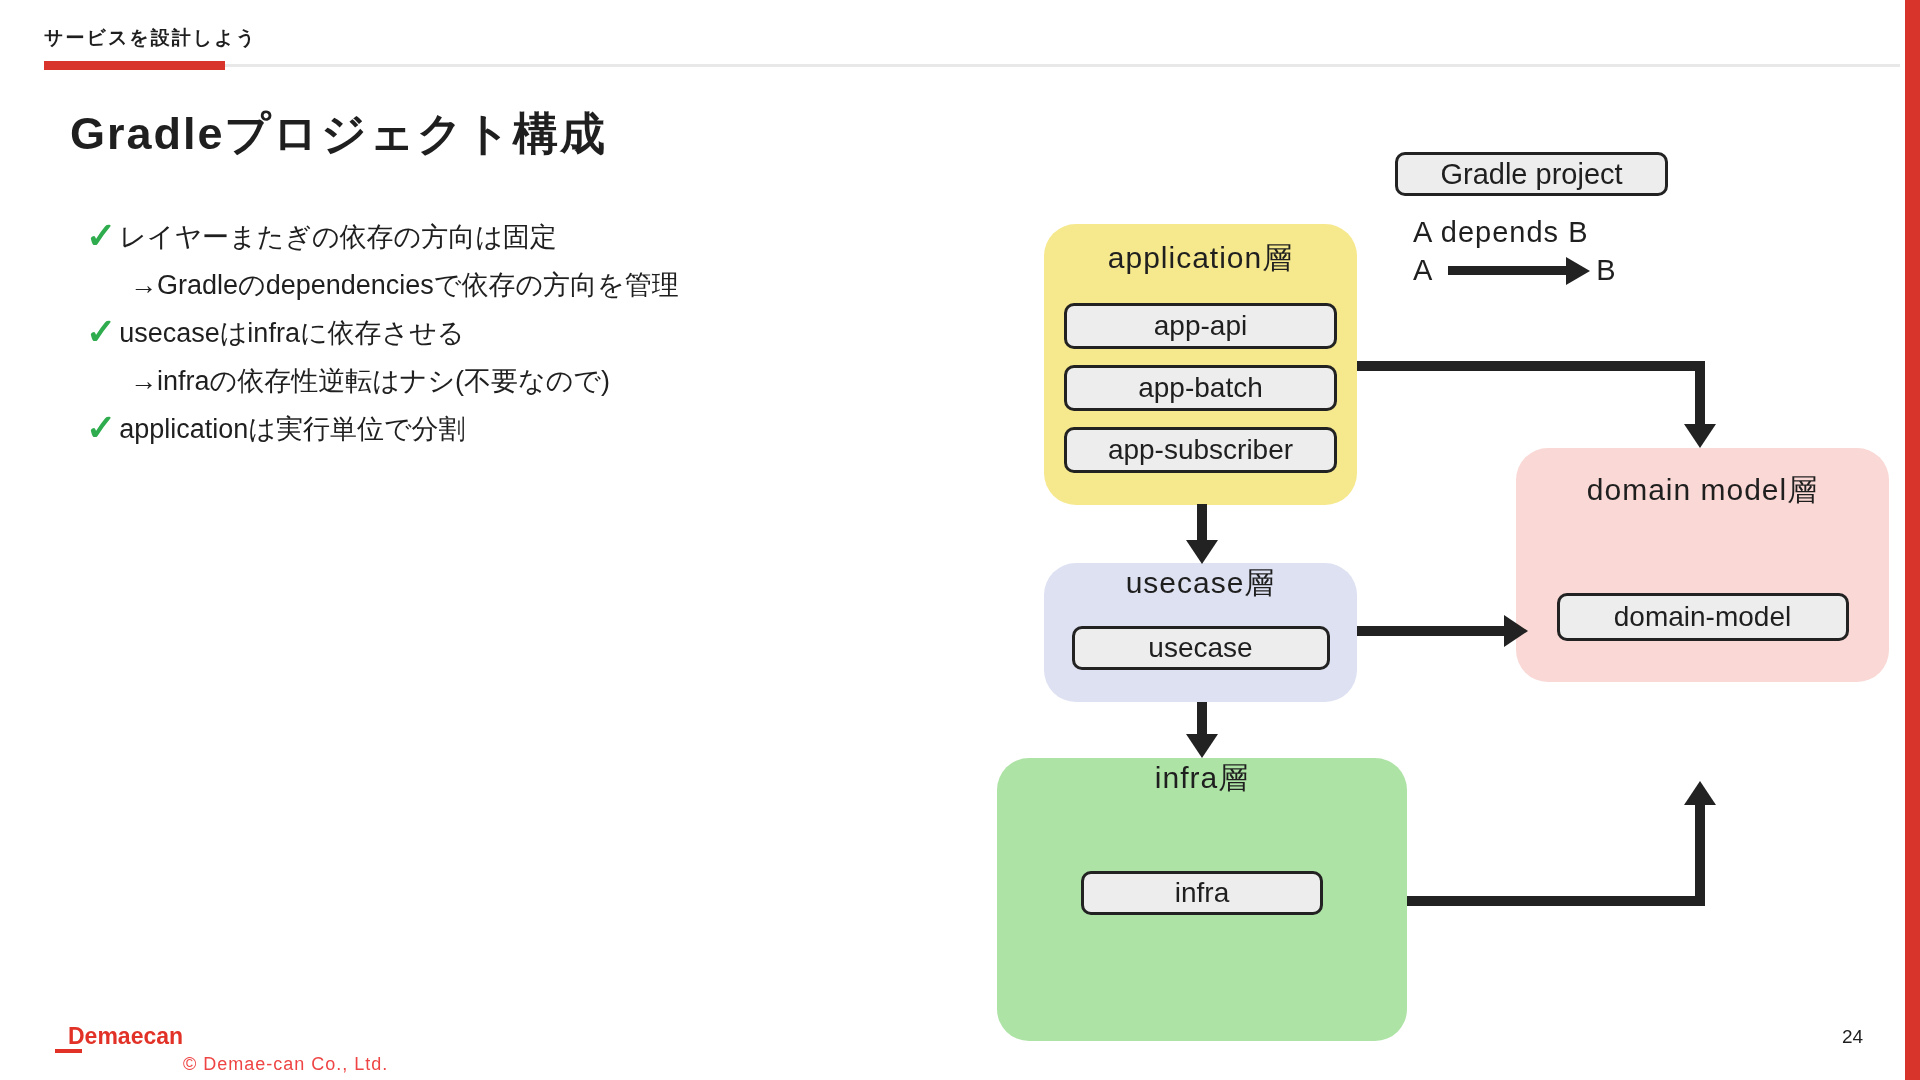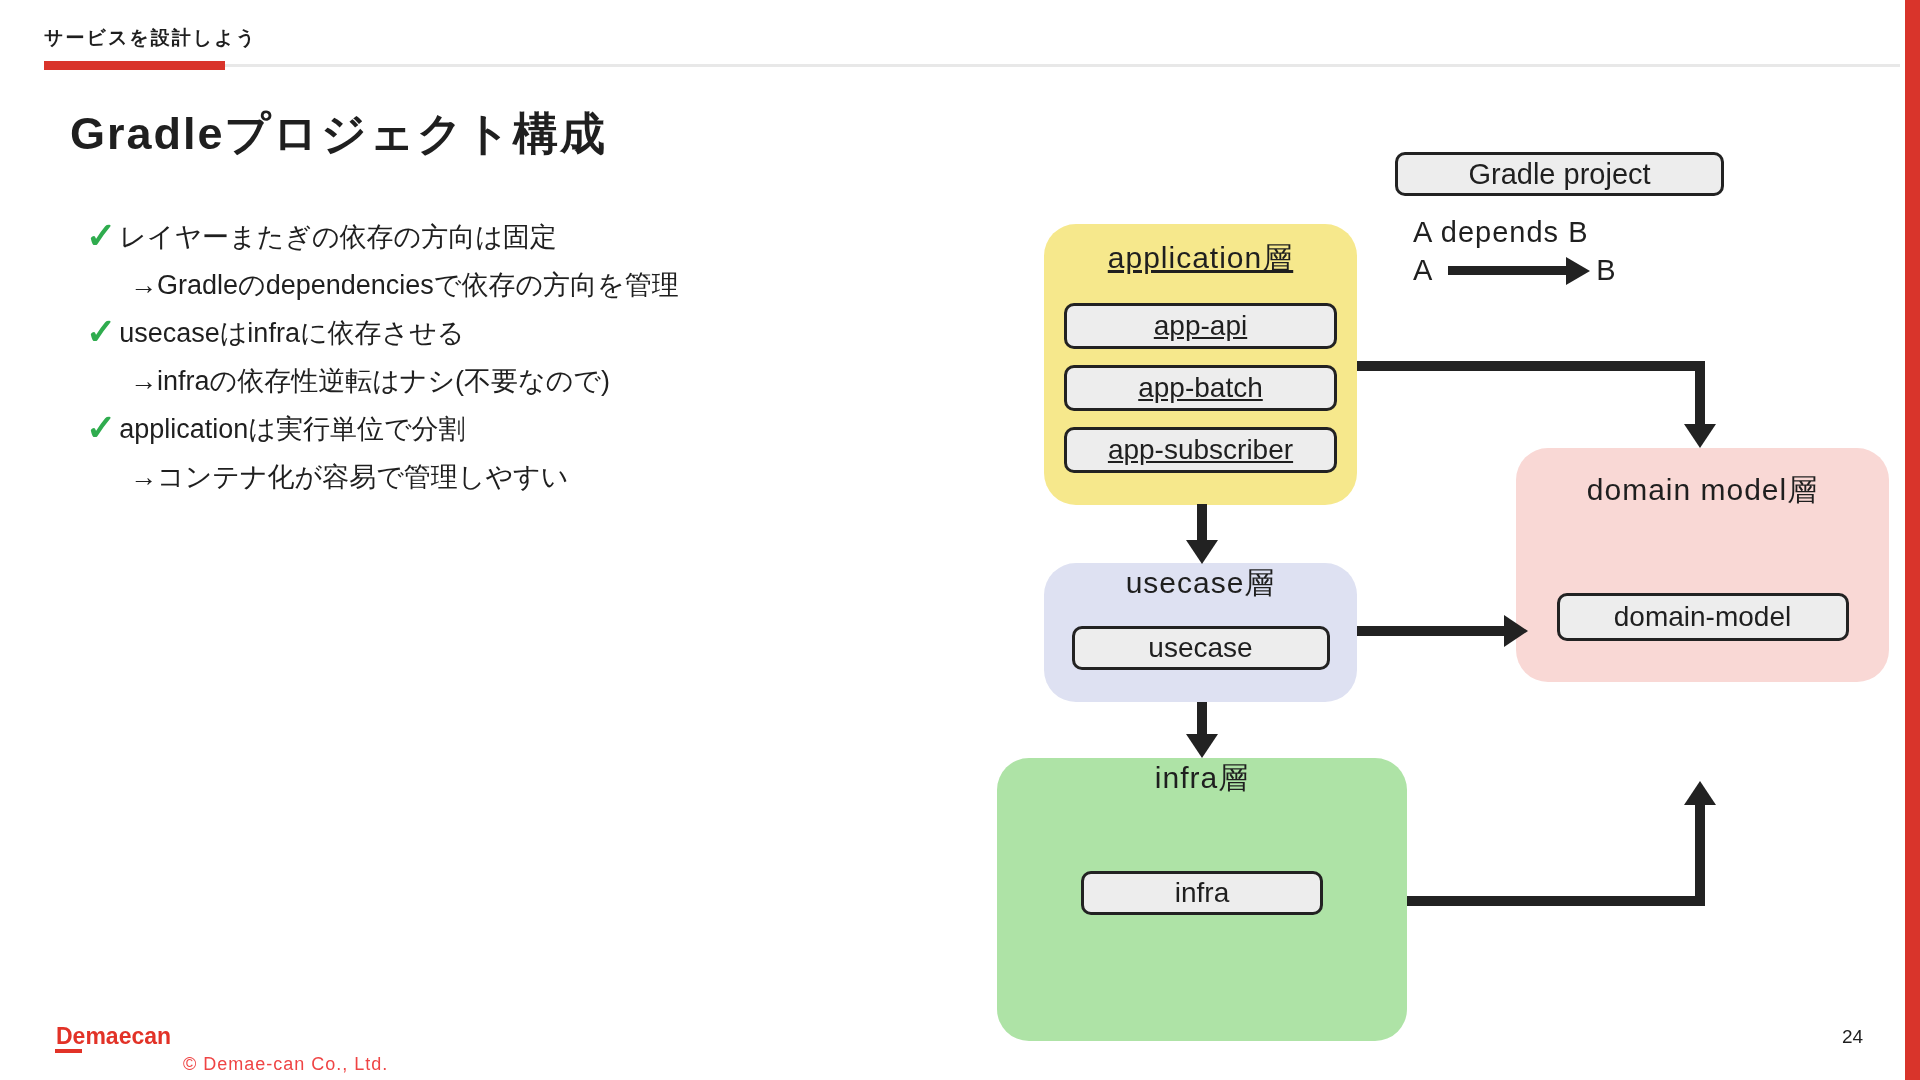--- a/index.html
+++ b/index.html
@@ -17,36 +17,36 @@
   .rule-red  { left:44px; top:61px; width:181px; height:9px; background:#d9342b; }
 
   
   .page-title { left:70px; top:104px; font-size:45px; font-weight:bold; letter-spacing:2px; }
   .bullets { left:86px; top:220px; width:700px; }
   .bullet-row { display:flex; align-items:flex-start; font-size:27px; line-height:34px; margin-bottom:14px; color:#1f1f1f; }
   .bullet-row .checkmark { color:#2fac4e; font-size:36px; line-height:32px; font-weight:bold; margin-right:3px; }
   .bullet-row.arrow { padding-left:44px; }
 
   
-  .legend-box { left:1395px; top:152px; width:329px; height:44px;
+  .legend-box { left:1395px; top:152px; width:273px; height:44px;
     background:#ededed; border:3px solid #222; border-radius:10px;
     display:flex; align-items:center; justify-content:center; font-size:29px; }
   .legend-depends { left:1413px; top:216px; font-size:29px; letter-spacing:1px; }
   .legend-arrow-row { left:1413px; top:254px; display:flex; align-items:center; font-size:29px; }
   .legend-line { width:118px; height:9px; background:#222; margin-left:16px; }
   .legend-head { width:0; height:0; border-left:24px solid #222; border-top:14px solid transparent; border-bottom:14px solid transparent; }
   .legend-b { margin-left:6px; }
 
   
   .layer { border-radius:32px; }
   .layer-label { text-align:center; font-size:30px; letter-spacing:1px; }
   .module { background:#ededed; border:3px solid #222; border-radius:10px;
     display:flex; align-items:center; justify-content:center; font-size:28px; }
 
-  .layer-application { left:1044px; top:224px; width:313px; height:281px; background:#f6e88c;text-decoration:underline; }
+  .layer-application { left:1044px; top:224px; width:313px; height:281px; background:#f6e88c; }
   .layer-application .layer-label { margin-top:14px; }
   .layer-application .module { width:273px; height:46px; margin:16px auto 0; }
   .layer-application .module.first { margin-top:24px; }
 
   .layer-usecase { left:1044px; top:563px; width:313px; height:139px; background:#dee1f2; }
   .layer-usecase .layer-label { }
   .layer-usecase .module { width:258px; height:44px; margin:22px auto 0; }
 
   .layer-infra { left:997px; top:758px; width:410px; height:283px; background:#aee3a6; }
   .layer-infra .layer-label { }
@@ -72,21 +72,21 @@
   #arr-uc-dom-line   { left:1357px; top:626px; width:147px; height:10px; }
   #arr-uc-dom-head   { left:1504px; top:615px; }
   #arr-infra-dom-h   { left:1407px; top:896px; width:298px; height:10px; }
   #arr-infra-dom-v   { left:1695px; top:803px; width:10px; height:103px; }
   #arr-infra-dom-head{ left:1684px; top:781px; }
 
   
   .edge-bar { left:1905px; top:0; width:15px; height:1080px; background:#d9342b; }
 
   
-  .logo { left:56px; top:1023px; font-size:23px; font-weight:800; color:#e23227; letter-spacing:0px; }
+  .logo { left:68px; top:1023px; font-size:23px; font-weight:800; color:#e23227; letter-spacing:0px; }
   .logo-underline { left:55px; top:1049px; width:27px; height:4px; background:#e23227; }
   .copyright { left:183px; top:1034px; font-size:18px; color:#ef4444; letter-spacing:1px;margin-top:20px; }
   .page-number { left:1842px; top:1026px; font-size:19px; color:#1f1f1f; }
 </style>
 </head>
 <body>
 
 <div class="abs eyebrow">サービスを設計しよう</div>
 <div class="abs rule-gray"></div>
 <div class="abs rule-red"></div>
@@ -104,23 +104,20 @@
   <div class="bullet-row check">
     <span class="checkmark">✓</span>
     <span>usecaseはinfraに依存させる</span>
   </div>
   <div class="bullet-row arrow">
     <span>→infraの依存性逆転はナシ(不要なので)</span>
   </div>
   <div class="bullet-row check">
     <span class="checkmark">✓</span>
     <span>applicationは実行単位で分割</span>
-  </div>
-  <div class="bullet-row arrow">
-    <span>→コンテナ化が容易で管理しやすい</span>
   </div>
 </div>
 
 <div class="abs legend-box">
   <span>Gradle project</span>
 </div>
 <div class="abs legend-depends">A depends B</div>
 <div class="abs legend-arrow-row">
   <span>A</span>
   <span class="legend-line"></span>

